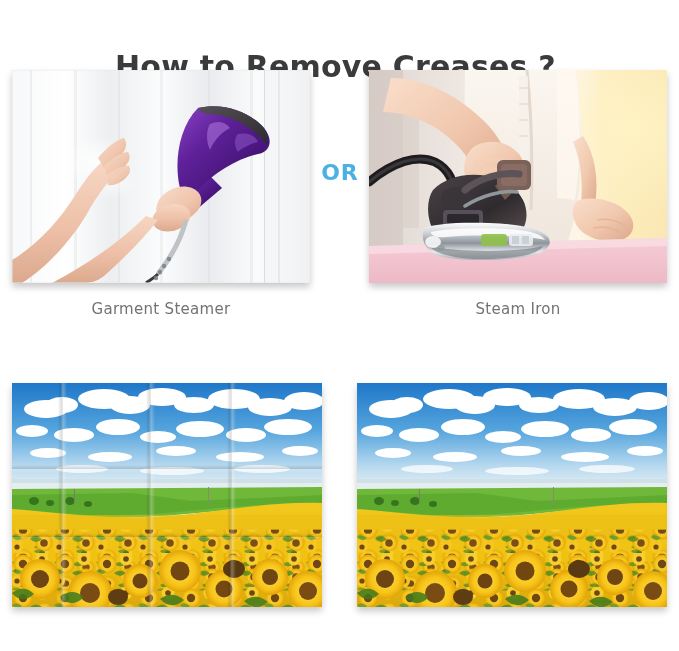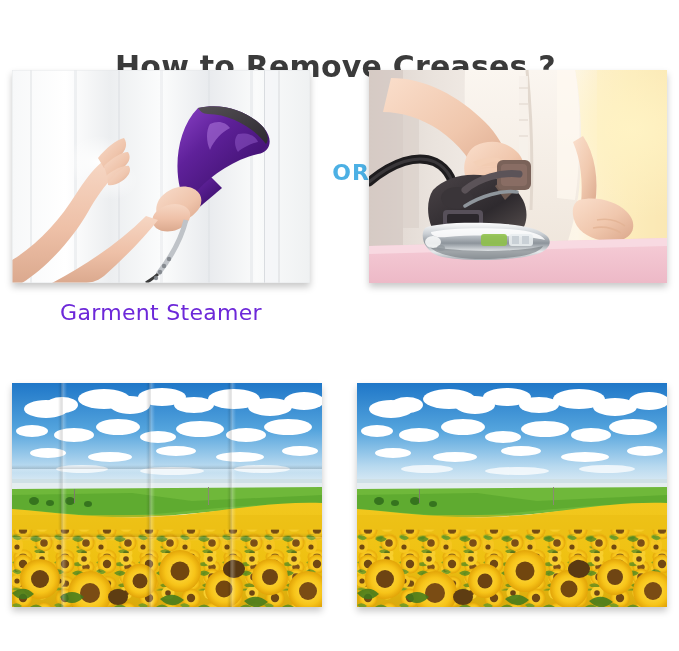--- a/index.html
+++ b/index.html
@@ -42,38 +42,38 @@
   }
   .photo svg { display: block; width: 100%; height: 100%; }
 
   #photo-steamer  { left: 12px;  top: 70px;  width: 298px; height: 213px; }
   #photo-iron     { left: 369px; top: 70px;  width: 298px; height: 213px; }
   #photo-received { left: 12px;  top: 383px; width: 310px; height: 224px; }
   #photo-ironed   { left: 357px; top: 383px; width: 310px; height: 224px; }
 
   .caption {
     position: absolute;
-    font-size: 22px;
+    font-size: 15px;
     font-weight: 400;
-    color: #6d28d9;
+    color: #737373;
     letter-spacing: 0.3px;
     font-family: "DejaVu Sans", sans-serif;
     text-align: center;
   }
   #cap-steamer  { left: 12px;  top: 300px; width: 298px; }
   #cap-iron     { left: 369px; top: 300px; width: 298px; }
   #cap-received { left: 12px;  top: 622px; width: 310px; }
   #cap-ironed   { left: 357px; top: 622px; width: 310px; }
 
   .or-badge {
     position: absolute;
     left: 310px;
     top: 160px;
     width: 60px;
-    text-align: right;
+    text-align: center;
     font-size: 22px;
     font-weight: 700;
     color: #4cb0e4;
     letter-spacing: 1px;
     font-family: "DejaVu Sans", sans-serif;
   }
 </style>
 </head>
 <body>
 
@@ -280,20 +280,21 @@
       <rect x="112" y="164" width="26" height="12" rx="3" fill="#8fc14a" opacity="0.9"></rect>
       <rect x="140" y="164" width="24" height="12" rx="3" fill="#e9edf0" opacity="0.9"></rect>
       <rect x="143" y="166" width="7" height="8" fill="#c9d0d6"></rect>
       <rect x="153" y="166" width="7" height="8" fill="#c9d0d6"></rect>
 
       <ellipse cx="64" cy="172" rx="8" ry="6" fill="#fafbfc" opacity="0.85"></ellipse>
       <ellipse cx="72" cy="178" rx="4" ry="3" fill="#8e959b" opacity="0.7"></ellipse>
     </svg>
   </div>
 
+  <div class="caption" id="cap-iron">Steam Iron</div>
 
   <div class="photo" id="photo-received">
     <svg viewBox="0 0 310 224" preserveAspectRatio="xMidYMid slice">
       <defs>
         <linearGradient id="skyR" x1="0" y1="0" x2="0" y2="1">
           <stop offset="0%" stop-color="#1f77c8"></stop>
           <stop offset="45%" stop-color="#54a4dd"></stop>
           <stop offset="80%" stop-color="#b7d9ef"></stop>
           <stop offset="100%" stop-color="#e3eef5"></stop>
         </linearGradient>

